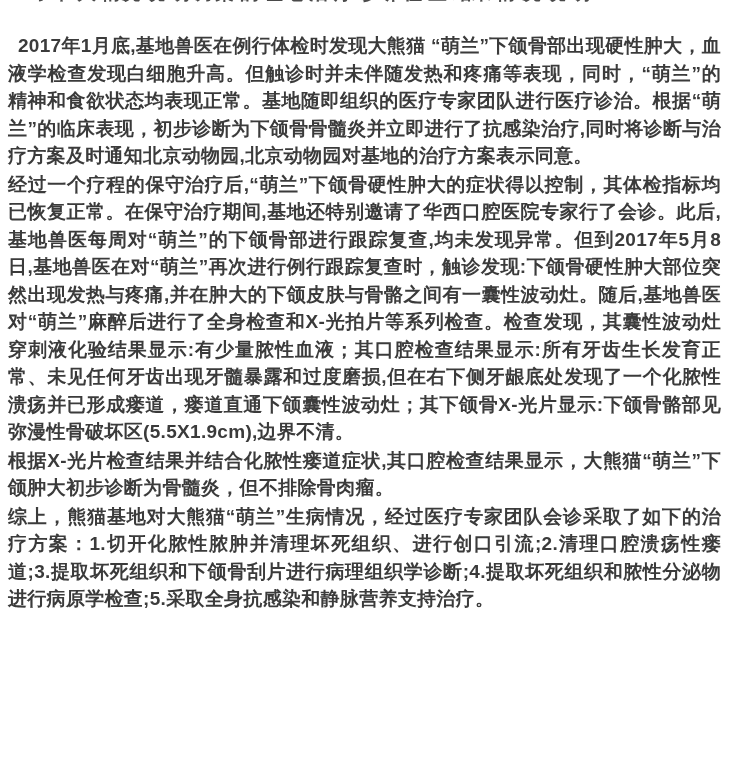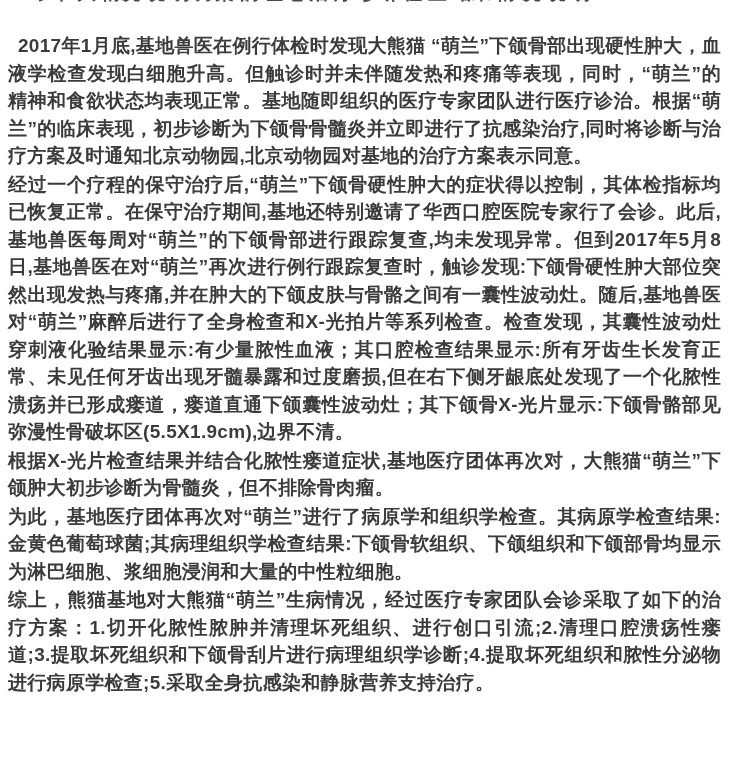--- a/index.html
+++ b/index.html
@@ -51,20 +51,19 @@
 <div class="doc">
 
   <div class="clip-top">
     <span>一 了十 大 情况 说 明 方案 的 基地 治 疗 诊断 检 查 结果 情 况 说 明</span>
   </div>
 
   <p class="first">2017年1月底,基地兽医在例行体检时发现大熊猫 “萌兰”下颌骨部出现硬性肿大，血液学检查发现白细胞升高。但触诊时并未伴随发热和疼痛等表现，同时，“萌兰”的精神和食欲状态均表现正常。基地随即组织的医疗专家团队进行医疗诊治。根据“萌兰”的临床表现，初步诊断为下颌骨骨髓炎并立即进行了抗感染治疗,同时将诊断与治疗方案及时通知北京动物园,北京动物园对基地的治疗方案表示同意。</p>
 
   <p>经过一个疗程的保守治疗后,“萌兰”下颌骨硬性肿大的症状得以控制，其体检指标均已恢复正常。在保守治疗期间,基地还特别邀请了华西口腔医院专家行了会诊。此后,基地兽医每周对“萌兰”的下颌骨部进行跟踪复查,均未发现异常。但到2017年5月8日,基地兽医在对“萌兰”再次进行例行跟踪复查时，触诊发现:下颌骨硬性肿大部位突然出现发热与疼痛,并在肿大的下颌皮肤与骨骼之间有一囊性波动灶。随后,基地兽医对“萌兰”麻醉后进行了全身检查和X-光拍片等系列检查。检查发现，其囊性波动灶穿刺液化验结果显示:有少量脓性血液；其口腔检查结果显示:所有牙齿生长发育正常、未见任何牙齿出现牙髓暴露和过度磨损,但在右下侧牙龈底处发现了一个化脓性溃疡并已形成瘘道，瘘道直通下颌囊性波动灶；其下颌骨X-光片显示:下颌骨骼部见弥漫性骨破坏区(5.5X1.9cm),边界不清。</p>
 
-  <p>根据X-光片检查结果并结合化脓性瘘道症状,基地医疗团体再次对，大熊猫“萌兰”下颌肿大初步诊断为骨髓炎，但不排除骨肉瘤。</p>
+  <p>根据X-光片检查结果并结合化脓性瘘道症状,其口腔检查结果显示，大熊猫“萌兰”下颌肿大初步诊断为骨髓炎，但不排除骨肉瘤。</p>
 
-  <p>为此，基地医疗团体再次对“萌兰”进行了病原学和组织学检查。其病原学检查结果:金黄色葡萄球菌;其病理组织学检查结果:下颌骨软组织、下颌组织和下颌部骨均显示为淋巴细胞、浆细胞浸润和大量的中性粒细胞。</p>
 
 
   <p>综上，熊猫基地对大熊猫“萌兰”生病情况，经过医疗专家团队会诊采取了如下的治疗方案：1.切开化脓性脓肿并清理坏死组织、进行创口引流;2.清理口腔溃疡性瘘道;3.提取坏死组织和下颌骨刮片进行病理组织学诊断;4.提取坏死组织和脓性分泌物进行病原学检查;5.采取全身抗感染和静脉营养支持治疗。</p>
 
 </div>
 
 </body></html>

